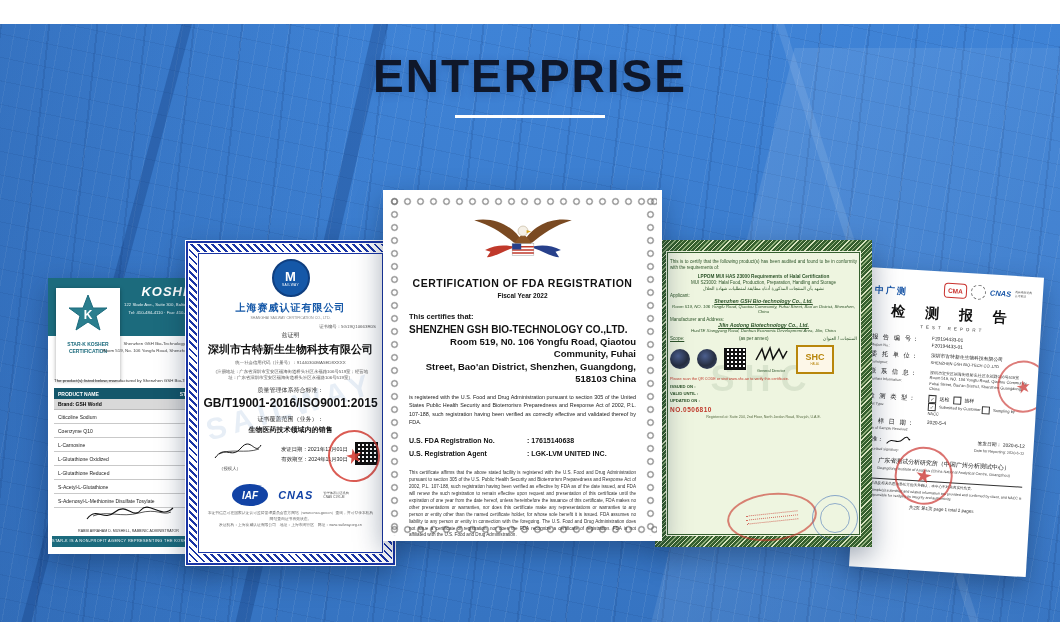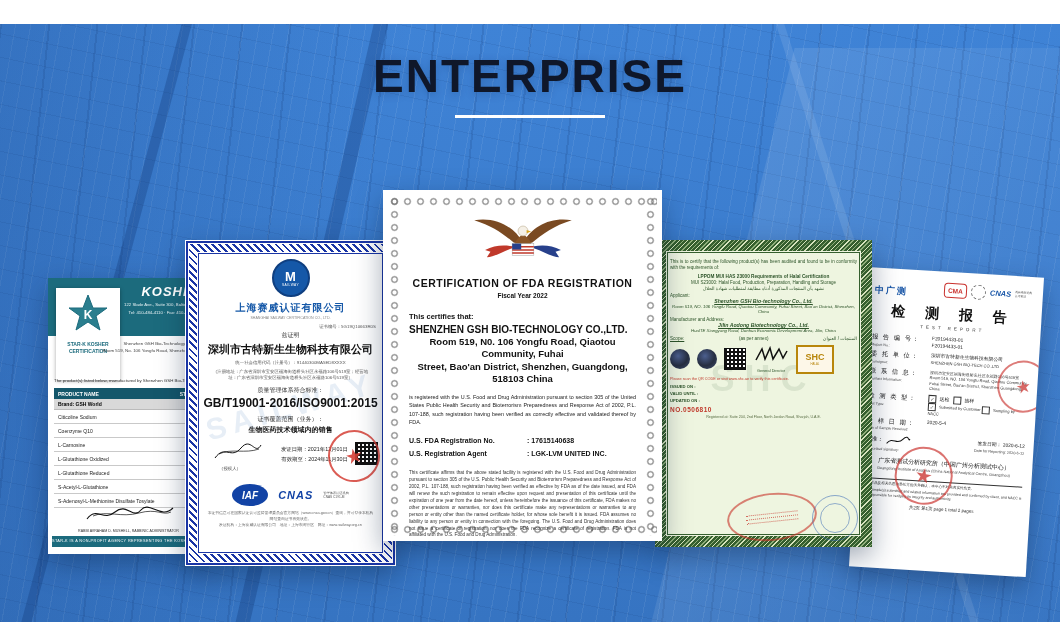--- a/index.html
+++ b/index.html
@@ -93,21 +93,21 @@
   .fda-b{position:absolute;background-image:radial-gradient(circle at 6.5px 6.5px,rgba(130,130,130,0) 1.6px,rgba(115,115,115,.85) 2.6px,rgba(130,130,130,0) 4.2px);background-size:13px 13px;}
   .fda-bt{left:5px;right:5px;top:5px;height:13px;}
   .fda-bb{left:5px;right:5px;bottom:5px;height:13px;}
   .fda-bl{left:5px;top:5px;bottom:5px;width:13px;}
   .fda-br{right:5px;top:5px;bottom:5px;width:13px;}
   .fda-content{position:absolute;left:26px;right:26px;top:22px;text-align:center;color:#111;}
   .fda-title{font-size:10.5px;font-weight:bold;letter-spacing:.5px;margin-top:5px;}
   .fda-sub{font-size:6.5px;font-weight:bold;margin-top:3px;}
   .fda-certifies{font-size:7.5px;font-weight:bold;text-align:left;margin-top:13px;}
   .fda-co{font-size:10px;font-weight:bold;text-align:left;margin-top:3px;}
-  .fda-addr{font-size:9.5px;font-weight:bold;text-align:center;line-height:1.3;margin-top:1px;}
+  .fda-addr{font-size:9.5px;font-weight:bold;text-align:right;line-height:1.3;margin-top:1px;}
   .fda-par{font-size:5.4px;text-align:justify;margin-top:8px;line-height:1.5;color:#222;}
   .fda-regs{margin-top:8px;text-align:left;}
   .fda-reg{display:flex;font-size:7px;font-weight:bold;line-height:1.9;}
   .fda-reg .lab{width:118px;flex:none;}
   .fda-fine{font-size:4.6px;text-align:justify;margin-top:10px;line-height:1.5;color:#333;}
   .fda-sig{margin:10px 0 0 118px;text-align:left;}
   .fda-sig .hand{font-size:15px;letter-spacing:2px;transform:rotate(-3deg);display:inline-block;
     font-family:"DejaVu Sans",sans-serif;}
   .fda-sig .role{font-size:6.5px;font-weight:bold;margin-top:2px;}
   .fda-sig .dt{font-size:5.4px;margin-top:1px;color:#222;}

